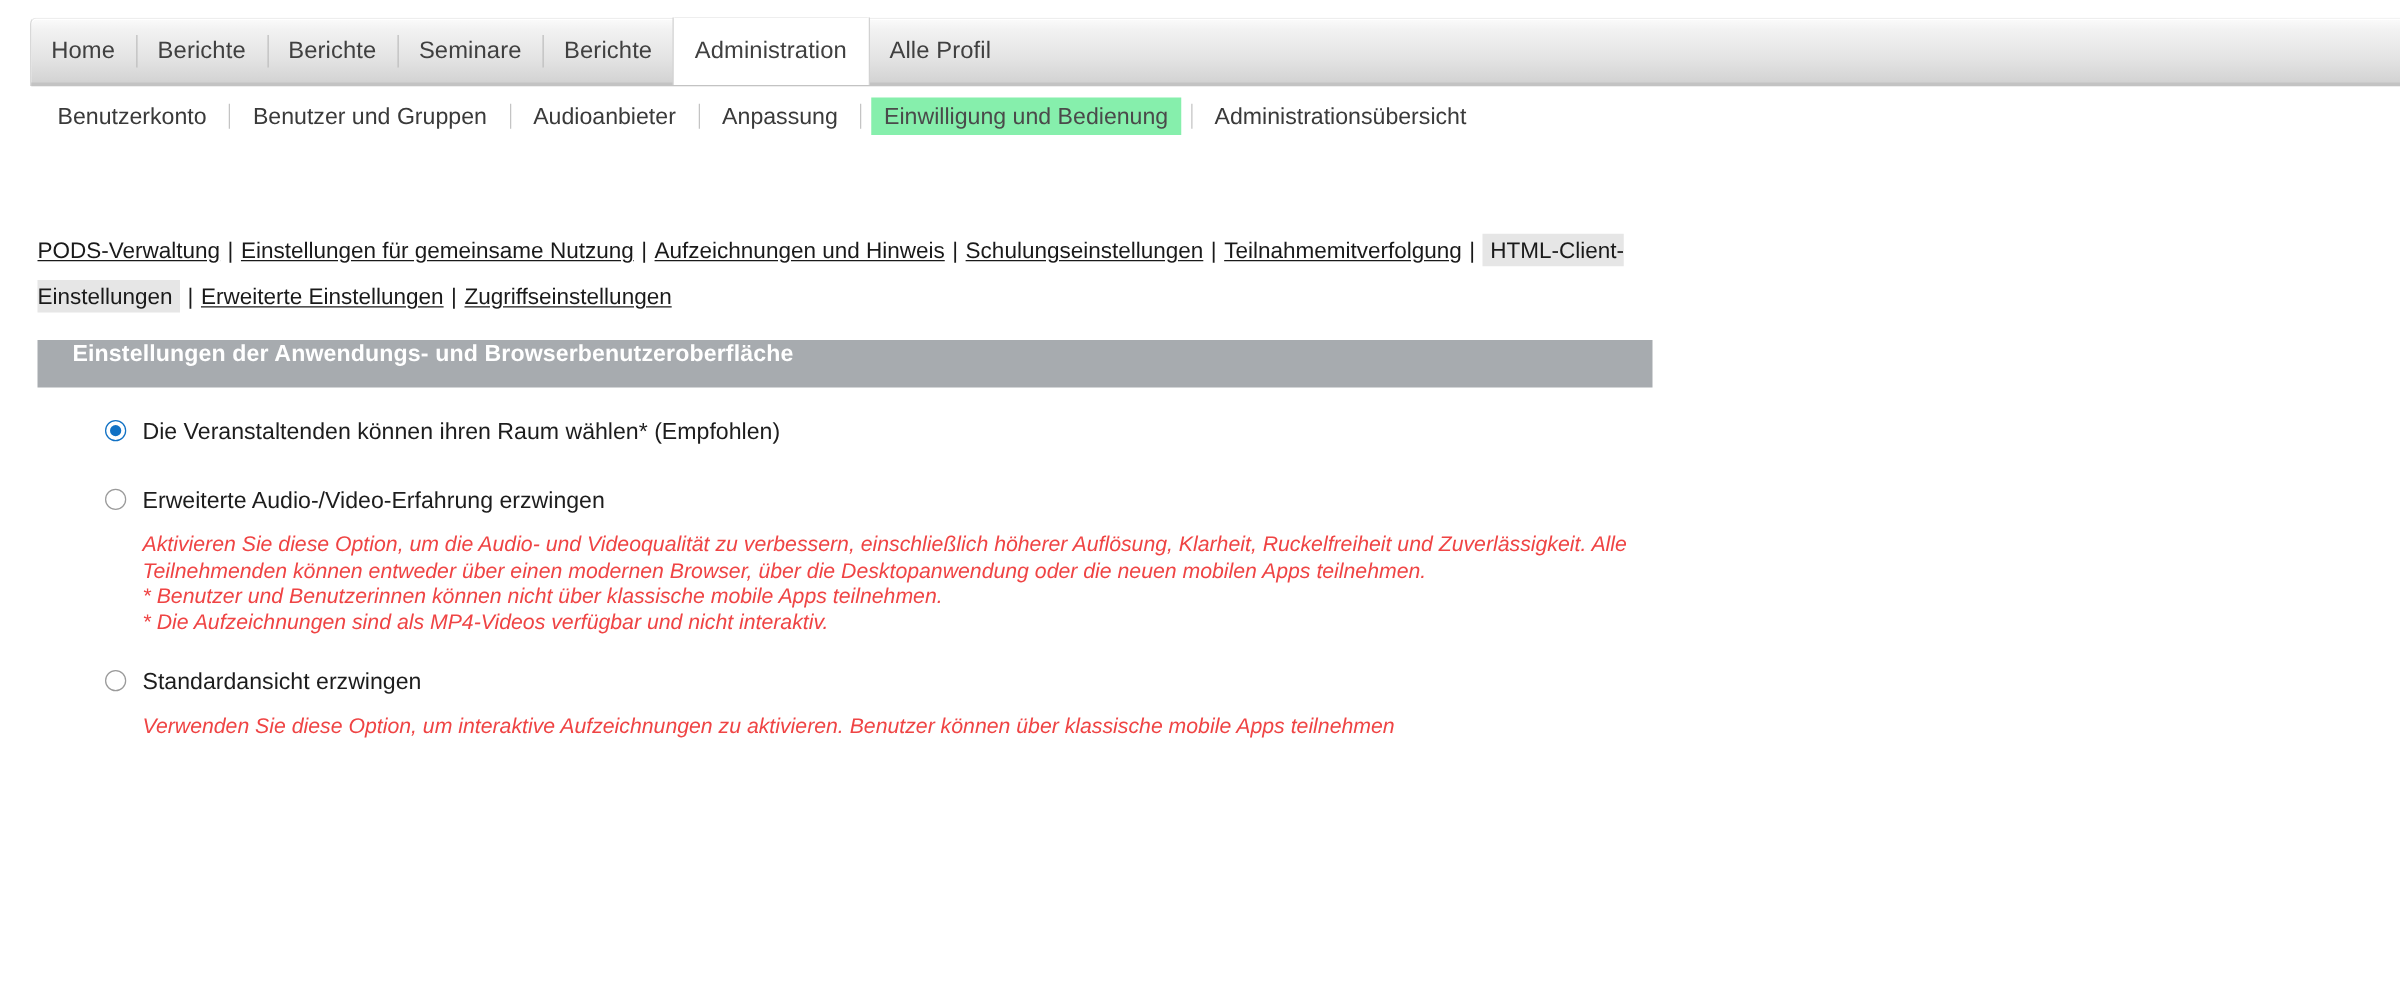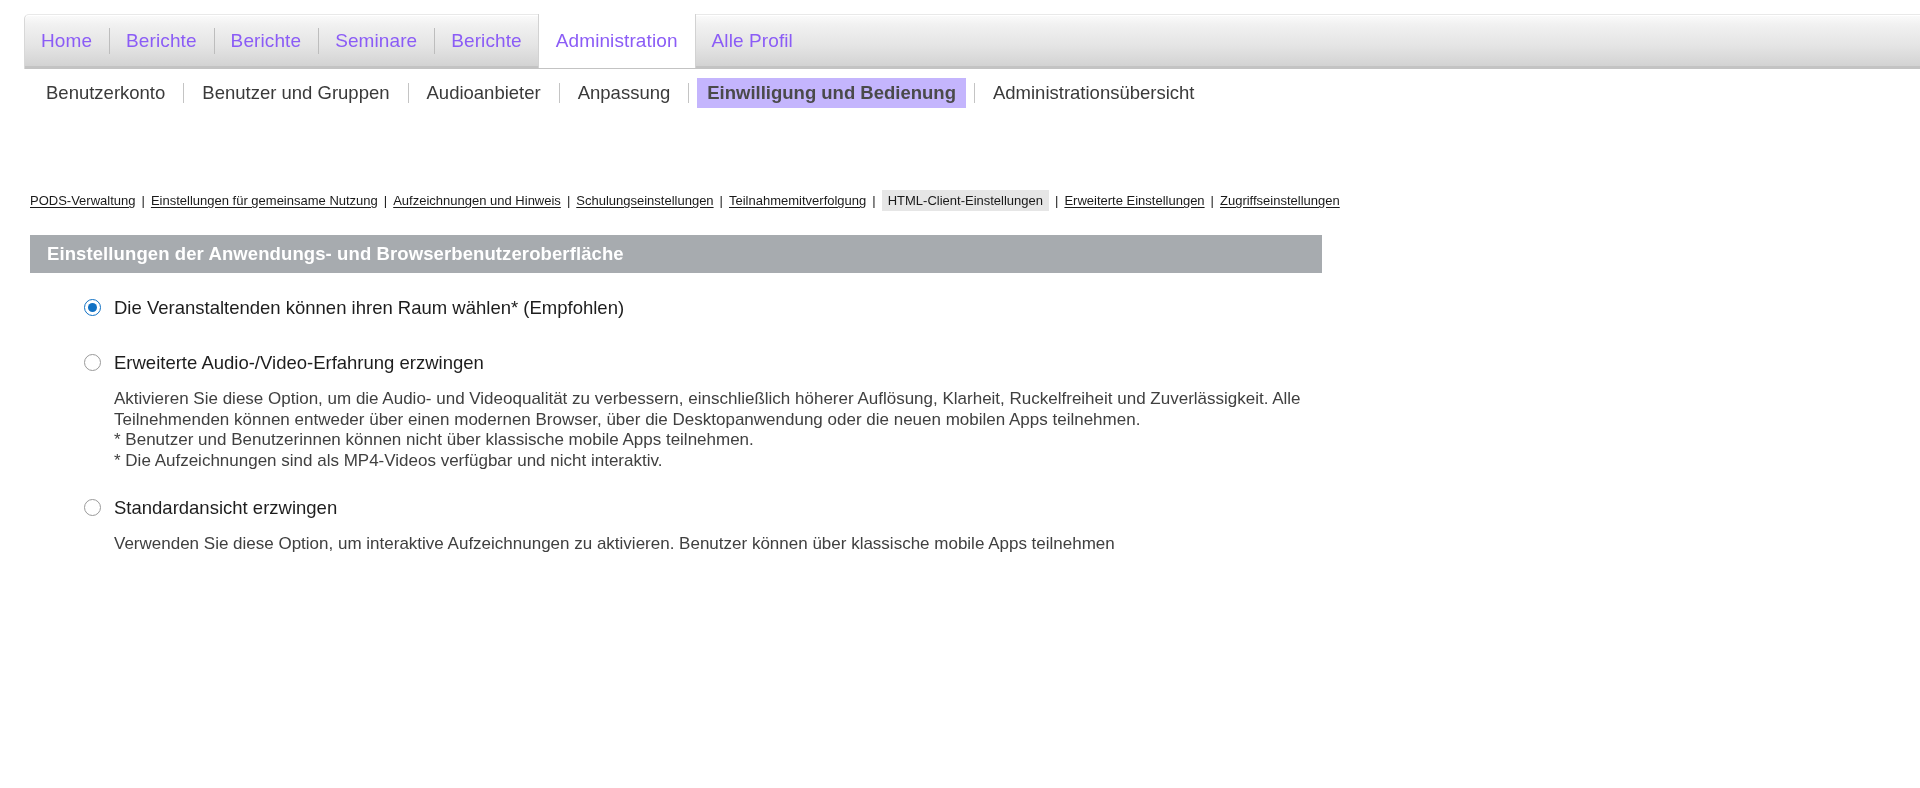--- a/index.html
+++ b/index.html
@@ -49,21 +49,21 @@
     top: 14px;
     height: 54px;
     display: flex;
     align-items: stretch;
   }
   .tab {
     display: flex;
     align-items: center;
     padding: 0 17px;
     font-size: 19px;
-    color: #8b5cf6;
+    color: #404040;
     white-space: nowrap;
     position: relative;
     cursor: pointer;
     letter-spacing: .1px;
   }
   .tab + .tab:before {
     content: "";
     position: absolute;
     left: 0;
     top: 14px;
@@ -86,39 +86,38 @@
     font-size: 18.5px;
     color: #3a3a3a;
   }
   .subnav-item {
     padding: 4px 10px;
     white-space: nowrap;
     cursor: pointer;
     color: #3a3a3a;
   }
   .subnav-item.current {
-    background: #c4b5fd;
+    background: #86efac;
     color: #4a4a4a;
-    font-weight: bold;
   }
   .subnav-sep {
     width: 1px;
     height: 20px;
     background: #c4c4c4;
     margin: 0 8px;
   }
 
   
   .content {
     padding: 62px 0 0 30px;
   }
 
   .linkbar {
     max-width: 1350px;
-    font-size: 13px;
+    font-size: 18px;
     line-height: 37px;
     color: #1a1a1a;
   }
   .linkbar a {
     color: #1a1a1a;
     text-decoration: underline;
     text-underline-offset: 2px;
     cursor: pointer;
   }
   .linkbar .pipe {
@@ -130,22 +129,21 @@
     padding: 3px 6px;
     color: #1a1a1a;
   }
 
   .section-header {
     margin-top: 16px;
     width: 1292px;
     height: 38px;
     background: #a7abaf;
     display: flex;
-    align-items: center;
-    padding-left: 17px;
+    padding-left: 28px;
     box-sizing: border-box;
   }
   .section-header span {
     color: #ffffff;
     font-size: 18.5px;
     font-weight: bold;
     letter-spacing: .1px;
   }
 
   .options {
@@ -193,21 +191,22 @@
     line-height: 25px;
     cursor: pointer;
   }
 
   .option-desc {
     margin-left: 30px;
     margin-top: 14px;
     max-width: 1215px;
     font-size: 17px;
     line-height: 20.5px;
-    color: #404040;
+    color: #ef4444;
+    font-style: italic;
   }
   .desc-line { white-space: normal; }
 
   .gap-a { height: 30px; }
   .gap-c { height: 24px; }
 </style>
 </head>
 <body>
 
 <div class="topchrome">

